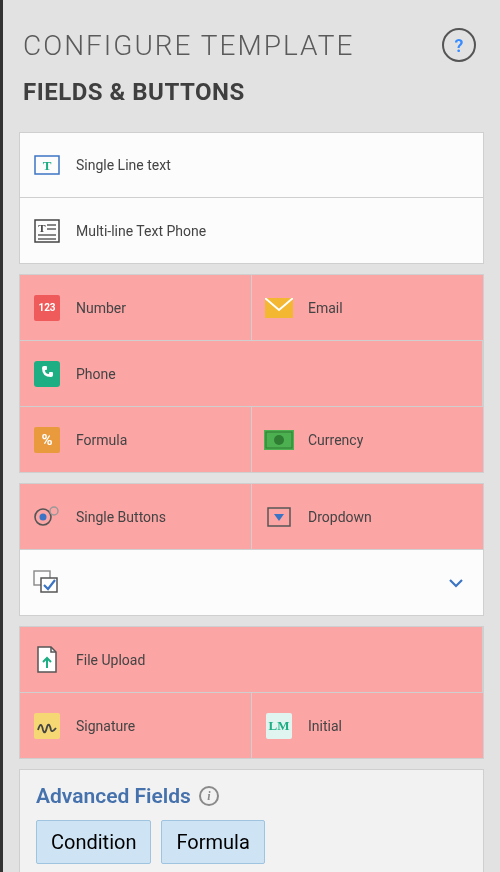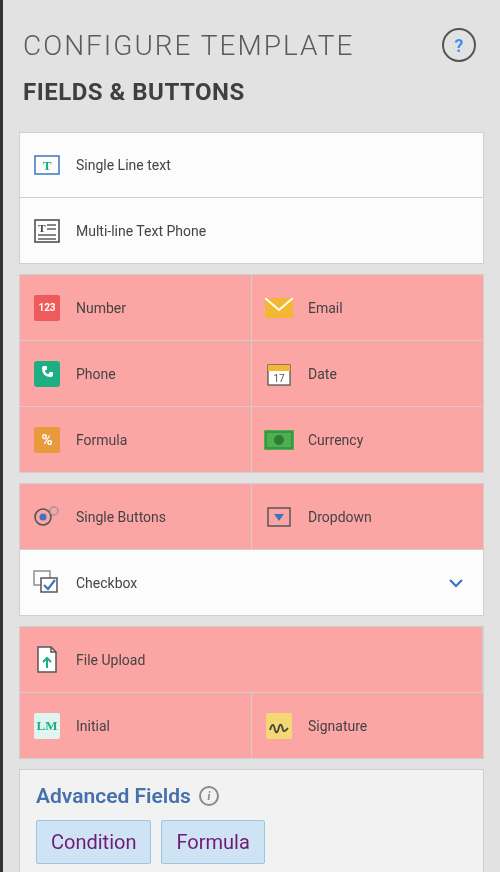--- a/index.html
+++ b/index.html
@@ -142,21 +142,21 @@
     }
     .adv-buttons {
       display: flex;
       gap: 10px;
     }
     .adv-btn {
       background: #cee4f5;
       border: 1px solid #9fc4e0;
       padding: 9px 14px;
       font-size: 20px;
-      color: #701a75;
+      color: #000000;
       cursor: pointer;
       border-radius: 2px;
     }
     
     .ibox {
       width: 26px;
       height: 26px;
       border-radius: 2px;
       display: flex;
       align-items: center;
@@ -229,30 +229,20 @@
     <div class="row-double">
       <div class="cell">
         <span class="icon-wrap">
           <svg width="26" height="26" viewBox="0 0 26 26">
             <rect x="0" y="0" width="26" height="26" rx="3" fill="#1dae84"></rect>
             <path d="M8 7 q0 -2 2 -2 l2 0 q1 0 1 1 l0 2 q0 1 -1 1 l-1 0 q0 4 4 4 l0 -1 q0 -1 1 -1 l2 0 q1 0 1 1 l0 2 q0 2 -2 2 q-9 0 -9 -9" fill="#fff"></path>
           </svg>
         </span>
         <span class="field-label">Phone</span>
       </div>
-      <div class="cell">
-        <span class="icon-wrap">
-          <svg width="26" height="26" viewBox="0 0 26 26">
-            <rect x="2" y="4" width="22" height="20" fill="#fff" stroke="#555" stroke-width="1.3"></rect>
-            <rect x="2" y="4" width="22" height="6" fill="#f4b731"></rect>
-            <text x="13" y="21" font-size="10" fill="#555" text-anchor="middle">17</text>
-          </svg>
-        </span>
-        <span class="field-label">Date</span>
-      </div>
     </div>
     <div class="row-double">
       <div class="cell">
         <span class="icon-wrap">
           <span class="ibox orange" style="font-size:15px;">%</span>
         </span>
         <span class="field-label">Formula</span>
       </div>
       <div class="cell">
         <span class="icon-wrap">
@@ -290,21 +280,20 @@
       </div>
     </div>
     <div class="row-single norow">
       <span class="icon-wrap">
         <svg width="28" height="26" viewBox="0 0 28 26">
           <rect x="1" y="1" width="16" height="14" fill="none" stroke="#888" stroke-width="1.4"></rect>
           <rect x="8" y="8" width="16" height="14" fill="#fff" stroke="#555" stroke-width="1.5"></rect>
           <polyline points="11,15 15,19 22,10" fill="none" stroke="#3b74c4" stroke-width="2.2"></polyline>
         </svg>
       </span>
-      <span class="field-label">Checkbox</span>
       <span class="chevron-right">
         <svg width="18" height="18" viewBox="0 0 18 18">
             <polyline points="3,6 9,12 15,6" fill="none" stroke="#3b74c4" stroke-width="2.2"></polyline>
           </svg>
       </span>
     </div>
   </div>
 
   <div class="group">
     <div class="row-double">
@@ -316,34 +305,34 @@
             <line x1="12" y1="22" x2="12" y2="12" stroke="#1dae84" stroke-width="2"></line>
             <polyline points="8,16 12,12 16,16" fill="none" stroke="#1dae84" stroke-width="2"></polyline>
           </svg>
         </span>
         <span class="field-label">File Upload</span>
       </div>
     </div>
     <div class="row-double">
       <div class="cell">
         <span class="icon-wrap">
-          <span class="ibox teal" style="font-size:13px;font-family:Georgia,serif;font-weight:600;">LM</span>
-        </span>
-        <span class="field-label">Initial</span>
-      </div>
-      <div class="cell">
-        <span class="icon-wrap">
           <span class="ibox yellowbox">
             <svg width="22" height="16" viewBox="0 0 22 16">
               <path d="M2 12 q3 -10 5 0 q2 6 4 -3 q2 -6 4 3 q1 3 5 -2" fill="none" stroke="#444" stroke-width="1.8"></path>
             </svg>
           </span>
         </span>
         <span class="field-label">Signature</span>
       </div>
+      <div class="cell">
+        <span class="icon-wrap">
+          <span class="ibox teal" style="font-size:13px;font-family:Georgia,serif;font-weight:600;">LM</span>
+        </span>
+        <span class="field-label">Initial</span>
+      </div>
     </div>
   </div>
 
   <div class="advanced-panel">
     <div class="adv-header">
       <span class="adv-title">Advanced Fields</span>
       <span class="info-circle">i</span>
     </div>
     <div class="adv-buttons">
       <div class="adv-btn">Condition</div>

